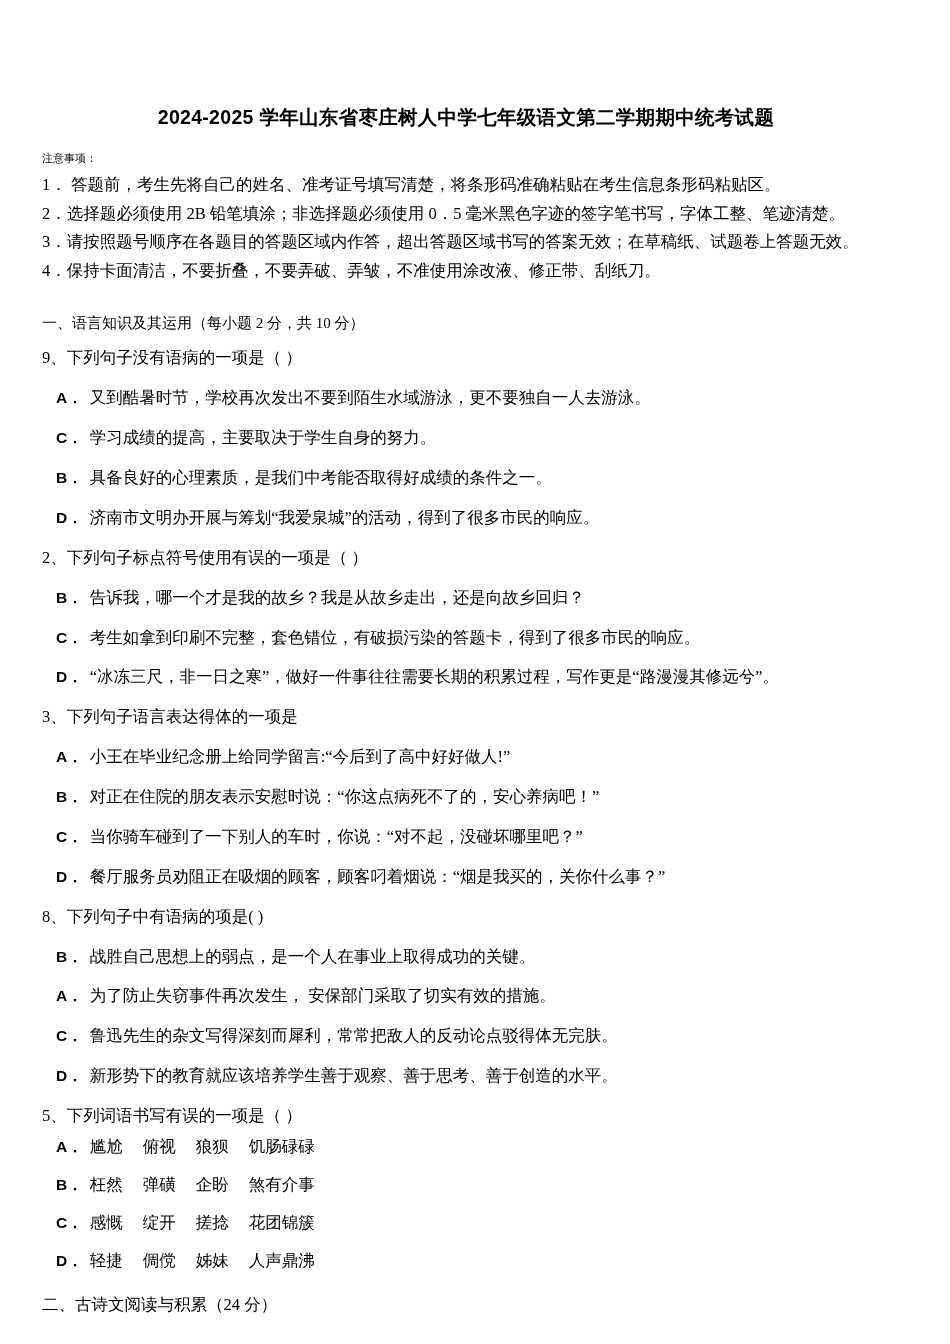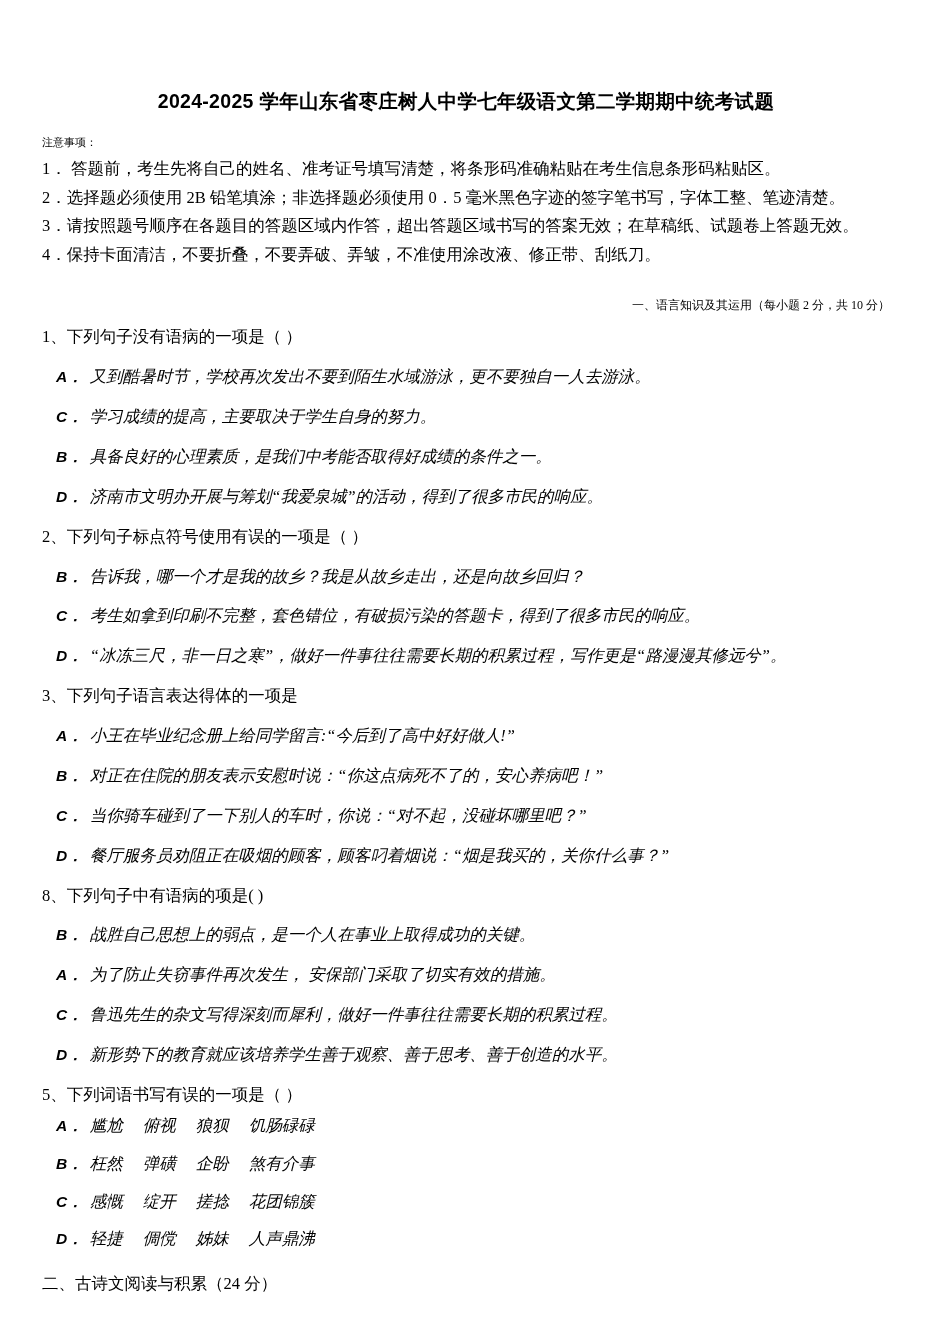--- a/index.html
+++ b/index.html
@@ -18,51 +18,49 @@
     min-height: 1344px;
     box-sizing: border-box;
     padding: 88px 60px 40px 42px;
   }
   .doc-title {
     font-family: "Liberation Sans", "DejaVu Sans", sans-serif;
     font-size: 19.5px;
     font-weight: bold;
     text-align: center;
     letter-spacing: 0.3px;
-    margin: 0 0 18px 0;
+    margin: 16px 0 18px 0;
     line-height: 1.4;
   }
   .notice-head {
     font-size: 11px;
     font-weight: normal;
     margin: 0 0 4px 0;
     line-height: 1.65;
   }
   .notice-line {
     font-size: 16.5px;
     line-height: 1.72;
     margin: 0;
     white-space: nowrap;
   }
   .section-head {
-    font-size: 12px;
+    font-size: 15px;
     line-height: 1.7;
     margin: 26px 0 2px 0;
-    text-align: right;
   }
   .q-stem {
     font-size: 16.5px;
     line-height: 1.75;
     margin: 8px 0 2px 0;
   }
   .opt {
     font-size: 16.5px;
     line-height: 1.75;
     margin: 11px 0 11px 14px;
-    font-style: italic;
   }
   .opt .lbl {
     font-family: "Liberation Sans", "DejaVu Sans", sans-serif;
     font-weight: bold;
     font-size: 15.5px;
     margin-right: 7px;
   }
   .opt.tight {
     margin-top: 2px;
     margin-bottom: 9px;
@@ -85,21 +83,21 @@
   <h1 class="doc-title">2024-2025 学年山东省枣庄树人中学七年级语文第二学期期中统考试题</h1>
 
   <p class="notice-head">注意事项：</p>
   <p class="notice-line">1． 答题前，考生先将自己的姓名、准考证号填写清楚，将条形码准确粘贴在考生信息条形码粘贴区。</p>
   <p class="notice-line">2．选择题必须使用 2B 铅笔填涂；非选择题必须使用 0．5 毫米黑色字迹的签字笔书写，字体工整、笔迹清楚。</p>
   <p class="notice-line">3．请按照题号顺序在各题目的答题区域内作答，超出答题区域书写的答案无效；在草稿纸、试题卷上答题无效。</p>
   <p class="notice-line">4．保持卡面清洁，不要折叠，不要弄破、弄皱，不准使用涂改液、修正带、刮纸刀。</p>
 
   <p class="section-head">一、语言知识及其运用（每小题 2 分，共 10 分）</p>
 
-  <p class="q-stem">1、下列句子没有语病的一项是（      ）</p>
+  <p class="q-stem">9、下列句子没有语病的一项是（      ）</p>
   <p class="opt">
     <span class="lbl">A．</span><span>又到酷暑时节，学校再次发出不要到陌生水域游泳，更不要独自一人去游泳。</span>
   </p>
   <p class="opt">
     <span class="lbl">C．</span><span>学习成绩的提高，主要取决于学生自身的努力。</span>
   </p>
   <p class="opt">
     <span class="lbl">B．</span><span>具备良好的心理素质，是我们中考能否取得好成绩的条件之一。</span>
   </p>
   <p class="opt">
@@ -132,21 +130,21 @@
   </p>
 
   <p class="q-stem">8、下列句子中有语病的项是(    )</p>
   <p class="opt">
     <span class="lbl">B．</span><span>战胜自己思想上的弱点，是一个人在事业上取得成功的关键。</span>
   </p>
   <p class="opt">
     <span class="lbl">A．</span><span>为了防止失窃事件再次发生，  安保部门采取了切实有效的措施。</span>
   </p>
   <p class="opt">
-    <span class="lbl">C．</span><span>鲁迅先生的杂文写得深刻而犀利，做好一件事往往需要长期的积累过程。</span>
+    <span class="lbl">C．</span><span>鲁迅先生的杂文写得深刻而犀利，常常把敌人的反动论点驳得体无完肤。</span>
   </p>
   <p class="opt">
     <span class="lbl">D．</span><span>新形势下的教育就应该培养学生善于观察、善于思考、善于创造的水平。</span>
   </p>
 
   <p class="q-stem">5、下列词语书写有误的一项是（      ）</p>
   <p class="opt tight">
     <span class="lbl">A．</span><span class="words"><span>尴尬</span><span>俯视</span><span>狼狈</span><span>饥肠碌碌</span></span>
   </p>
   <p class="opt tight">

